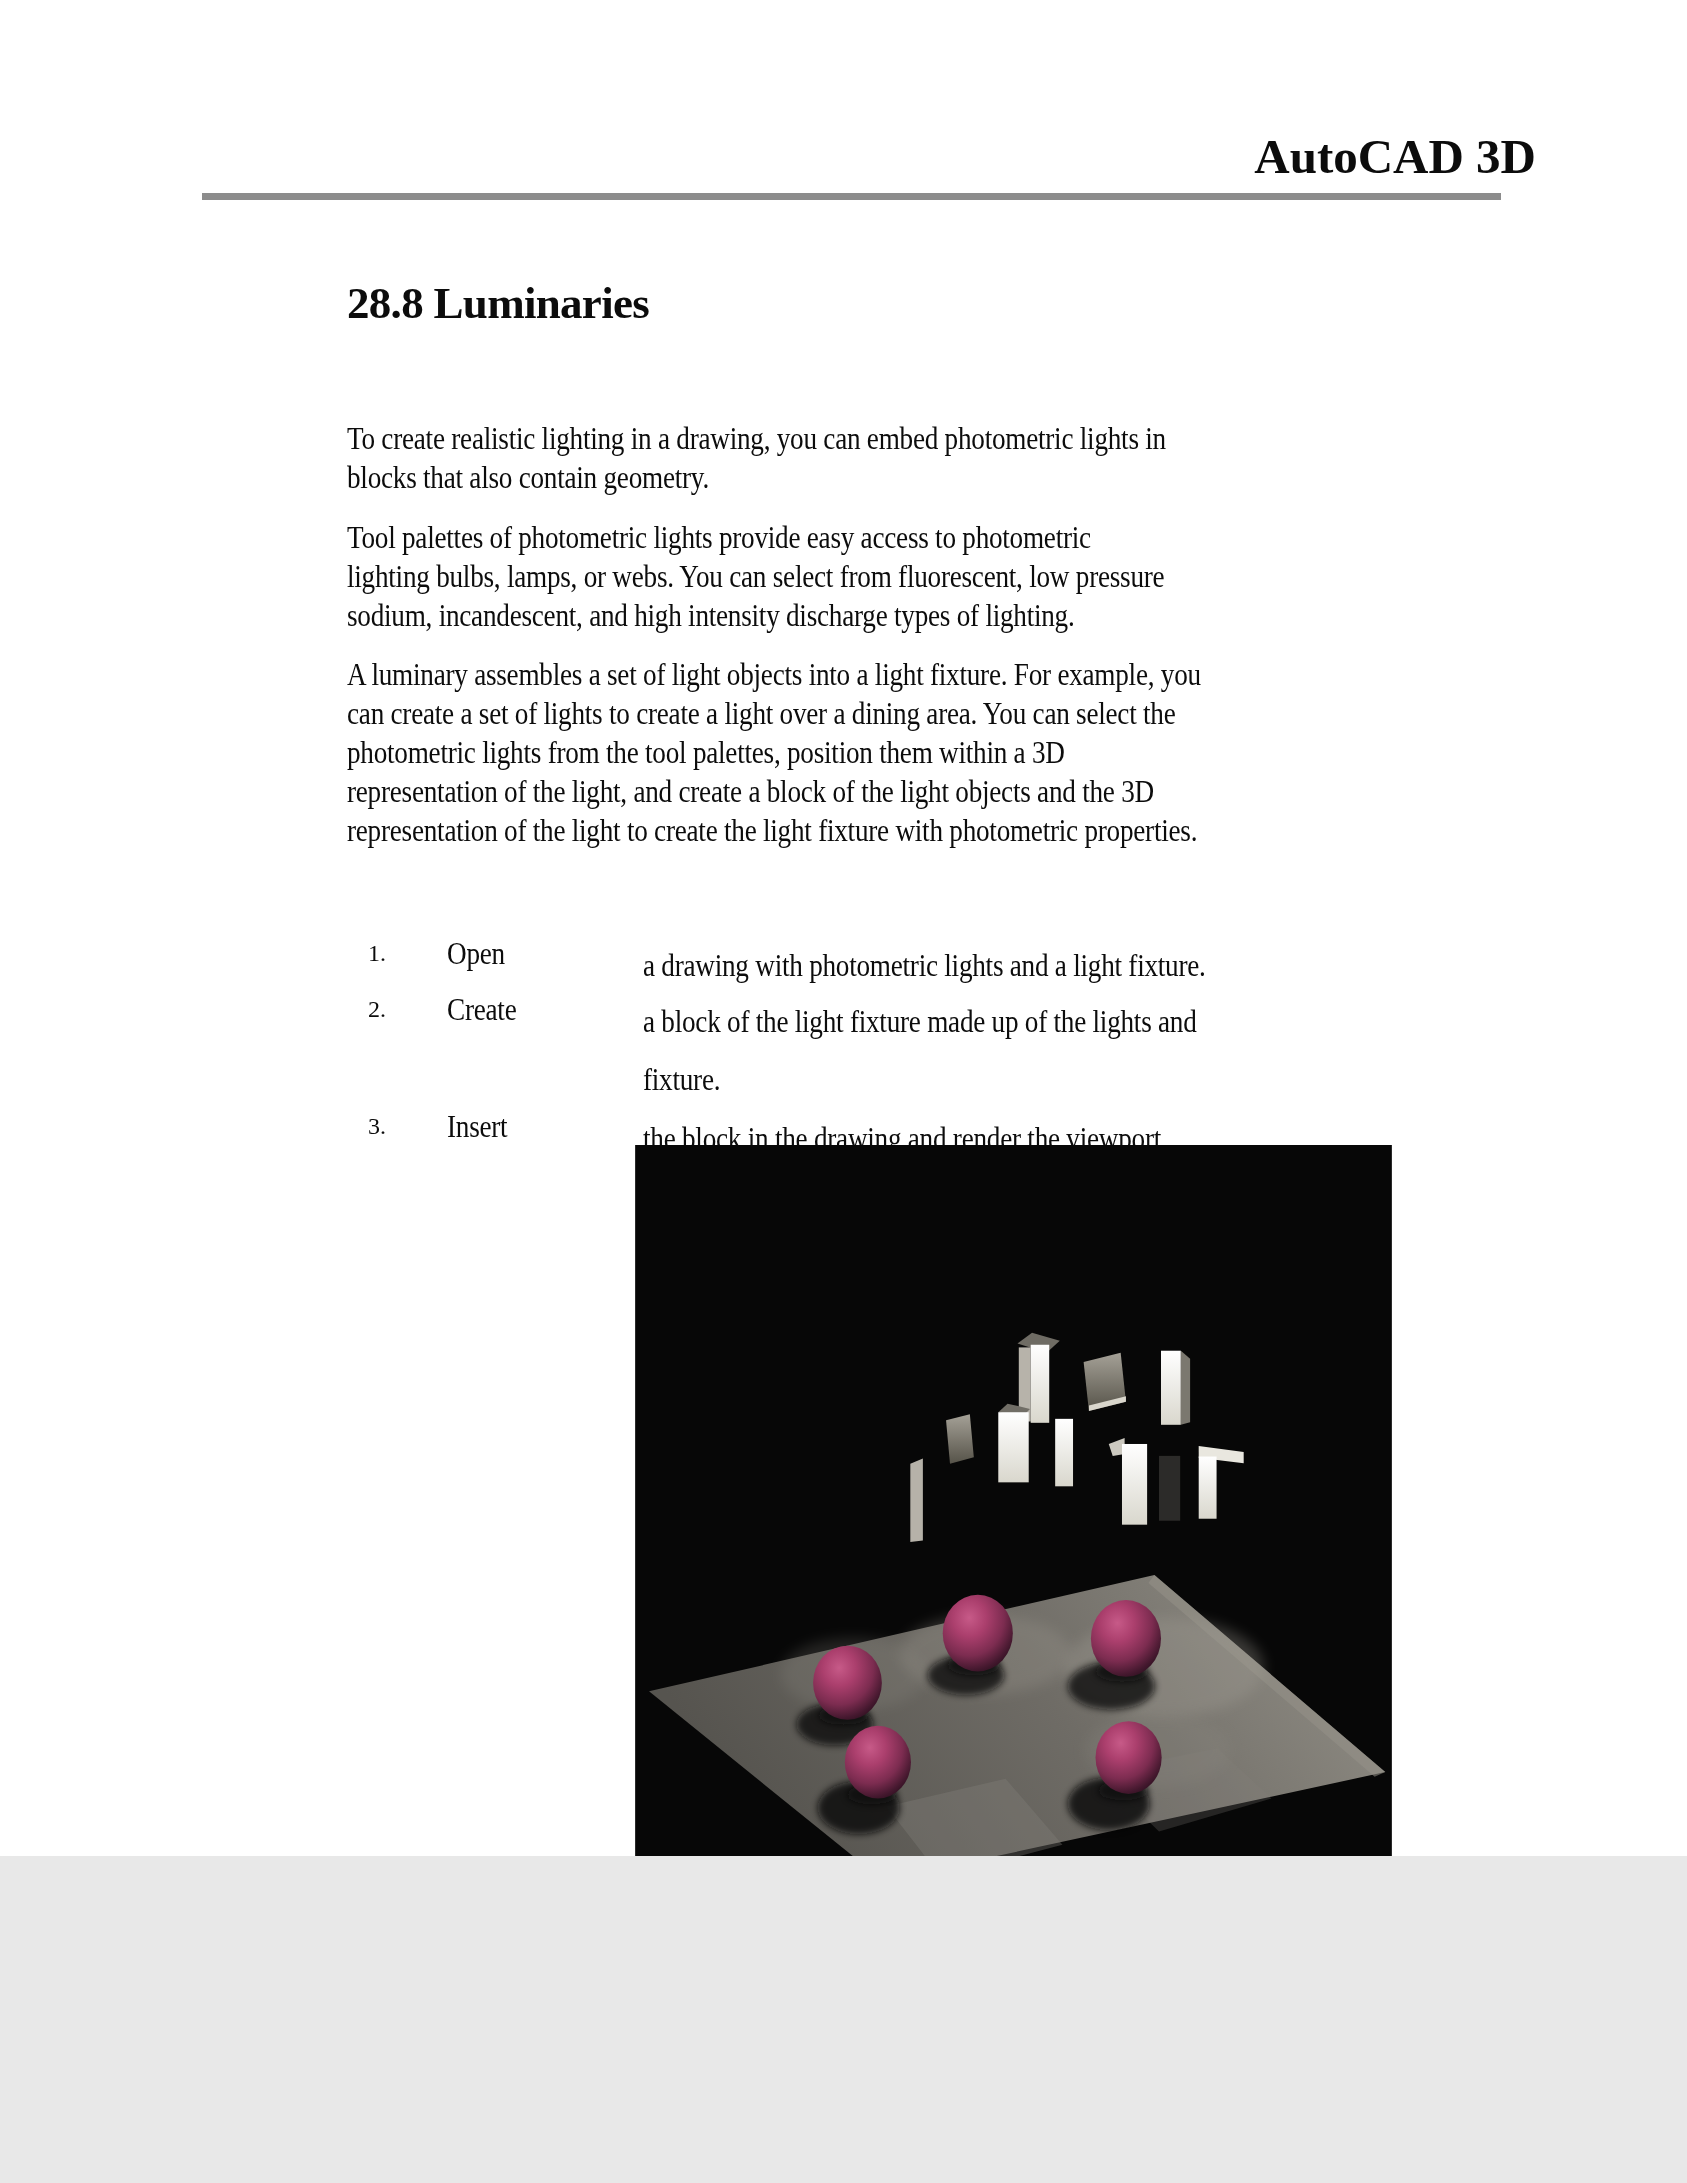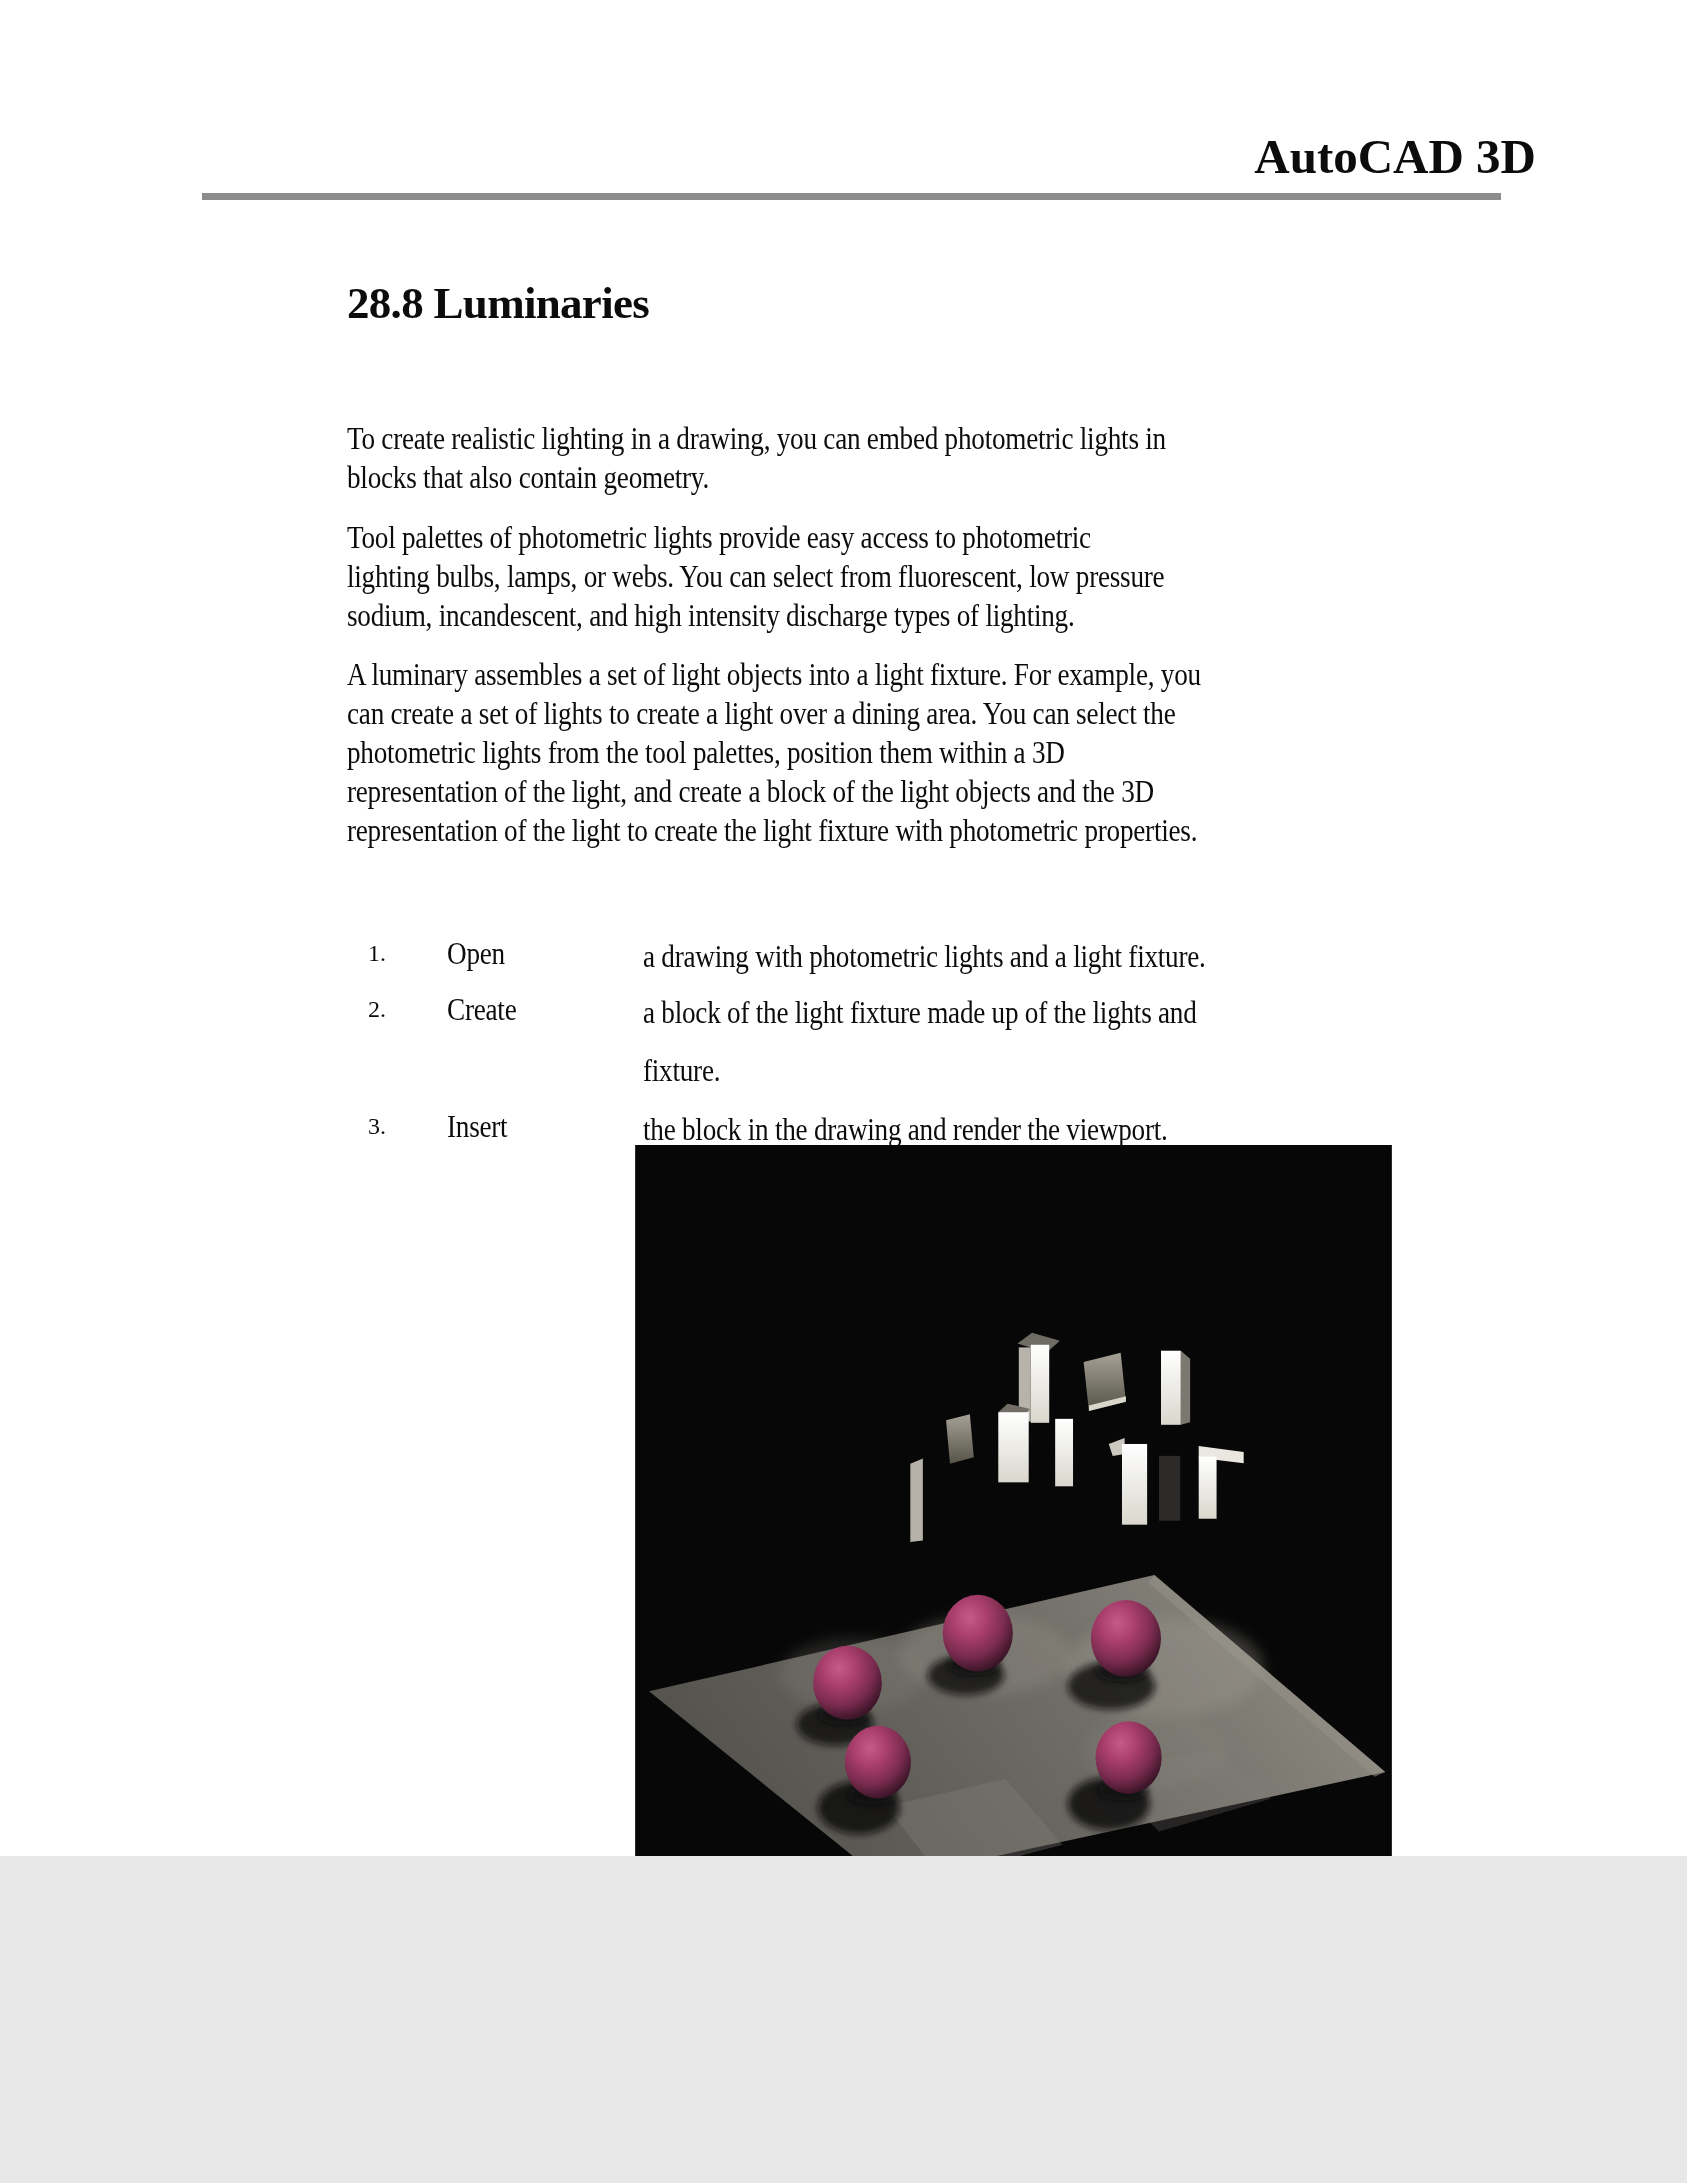--- a/index.html
+++ b/index.html
@@ -34,21 +34,21 @@
   .steps{position:absolute;left:0;top:0;width:1687px;}
   .step{position:absolute;left:0;width:1687px;}
   .step-num{
     position:absolute;left:368px;top:0;font-size:24px;line-height:38px;
   }
   .step-verb{
     position:absolute;left:447px;top:0;font-size:32px;line-height:38px;
     letter-spacing:-0.3px;white-space:nowrap;
     transform:scaleX(0.85);transform-origin:0 50%;
   }
-  .step-desc{position:absolute;left:643px;top:3px;}
+  .step-desc{position:absolute;left:643px;top:12px;}
   .dline{
     height:58px;line-height:38px;font-size:32px;letter-spacing:-0.3px;
     white-space:nowrap;transform:scaleX(0.85);transform-origin:0 50%;
   }
   .figure{
     position:absolute;left:635px;top:1145px;width:757px;height:762px;
   }
   .figure svg{display:block;}
   .page-number{
     position:absolute;left:1455px;top:2116px;

